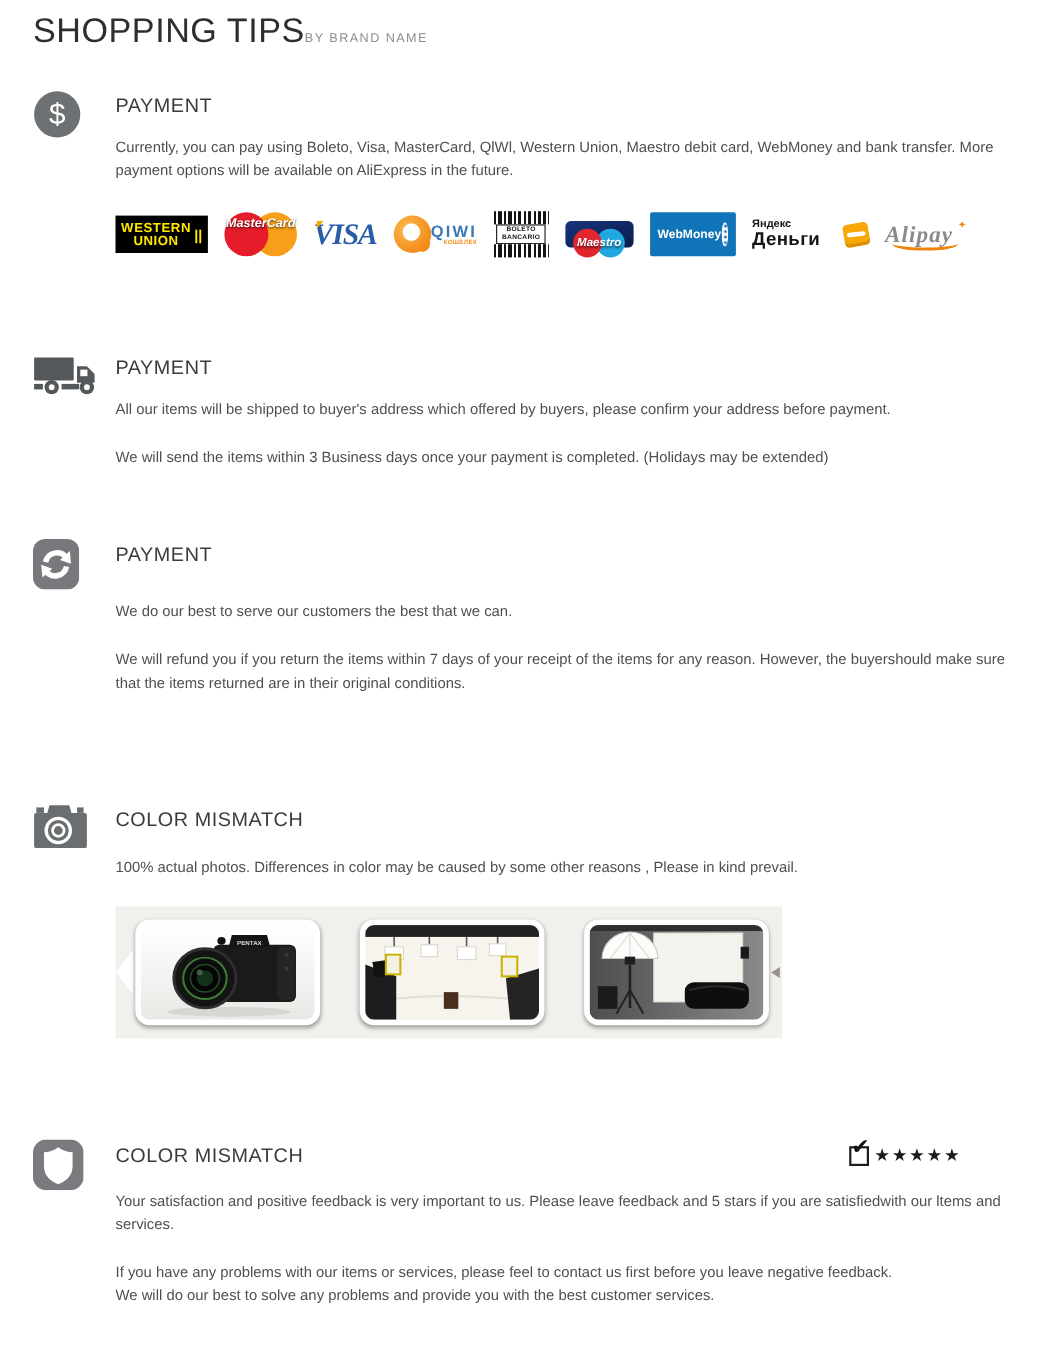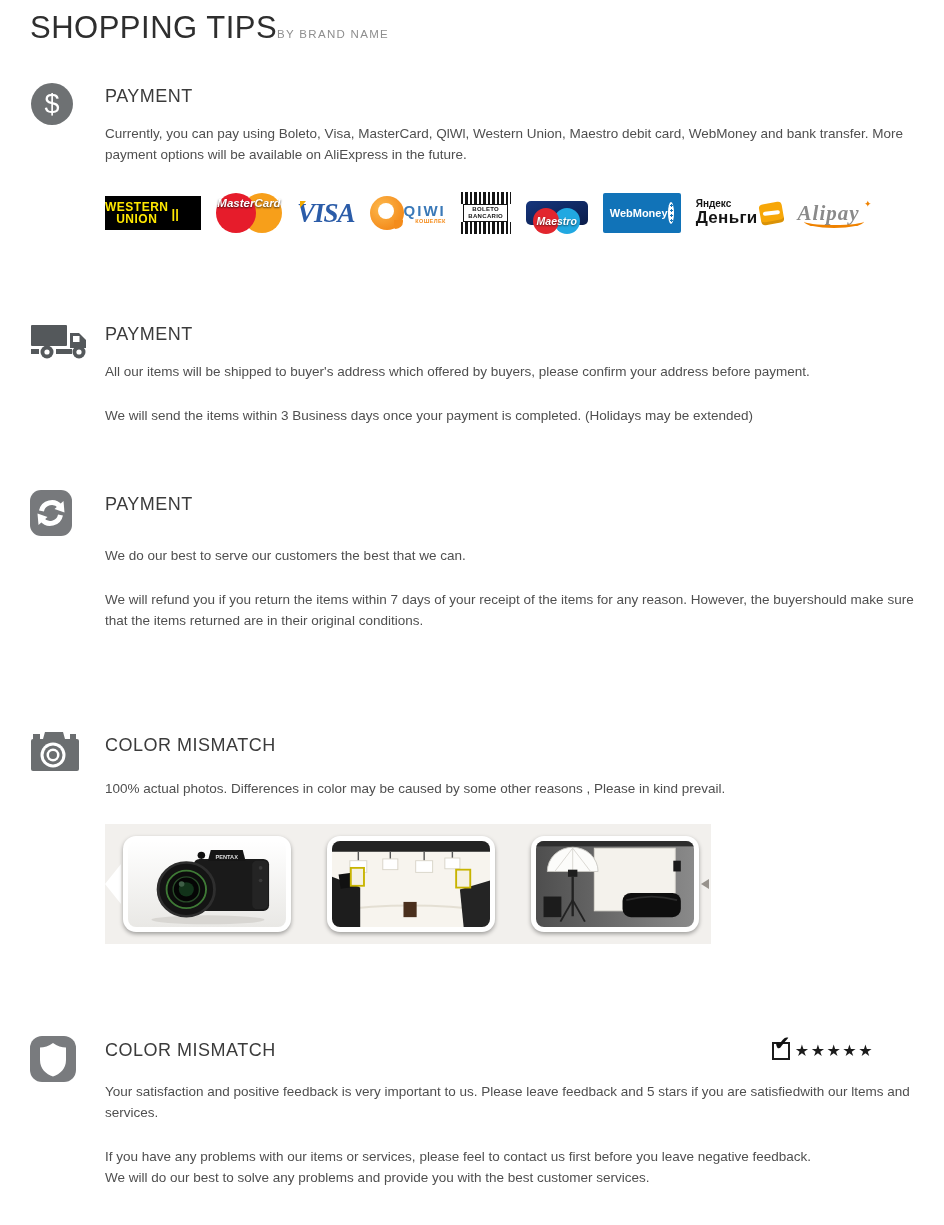--- a/index.html
+++ b/index.html
@@ -32,21 +32,21 @@
 
   
   .rating{display:flex;align-items:center;gap:5px}
   .checkbox{position:relative;width:14px;height:14px;border:2px solid #1c1c1c;background:#fff}
   .checkbox .tick{position:absolute;left:0;top:-11px;font-size:20px;color:#111;line-height:1}
   .stars{font-size:16px;color:#1b1b1b;letter-spacing:1.5px;line-height:1}
 
   
   .logos{margin-top:25px;height:46px;display:flex;align-items:center;gap:15px}
   .logo{flex:none;display:flex;align-items:center}
-  .wu{width:96px;height:34px;background:#000;color:#ffe800;justify-content:flex-start;gap:3px}
+  .wu{width:84px;height:34px;background:#000;color:#ffe800;justify-content:center;gap:3px}
   .wu .wu-lines{text-align:center;font-weight:bold;font-size:12px;line-height:12px;letter-spacing:.5px}
   .wu .bars{font-weight:bold;font-size:13px;color:#ffe800}
   .mc{position:relative;width:66px;height:42px}
   .mc .c{position:absolute;top:1px;width:40px;height:40px;border-radius:50%}
   .mc .org{left:26px;background:#f79f1a}
   .mc .red{left:0;background:#e61c2b}
   .mc .mclabel{position:absolute;z-index:3;left:0;right:0;top:5px;text-align:center;color:#fff;font-style:italic;font-weight:bold;font-size:11.5px;text-shadow:0 1px 2px rgba(0,0,0,.75)}
   .visa{position:relative;font-family:"Liberation Serif",serif;font-size:27px;font-weight:bold;font-style:italic;color:#2b5ca8;letter-spacing:-1px;line-height:1}
   .visa::before{content:"";position:absolute;left:3px;top:1px;width:0;height:0;border-left:6px solid #f2a900;border-bottom:7px solid transparent}
   .qiwi{gap:0}
@@ -60,21 +60,21 @@
   .bc{width:100%;height:12px;background:repeating-linear-gradient(90deg,#141414 0 2px,#fff 2px 4px,#141414 4px 7px,#fff 7px 9px)}
   .blabel{border:1.5px solid #141414;font-size:6px;font-weight:bold;color:#141414;text-align:center;line-height:7px;padding:1px 2px;letter-spacing:.3px;width:45px;box-sizing:border-box;background:#fff}
   .maestro{width:62px;height:24px;border-radius:5px;background:linear-gradient(160deg,#16357c,#0a1c4a);position:relative}
   .maestro .c{position:absolute;top:7px;width:26px;height:26px;border-radius:50%}
   .maestro .blue2{left:28px;background:#21a8e1}
   .maestro .red2{left:7px;background:#e2262e}
   .maestro .mlabel{position:absolute;z-index:2;left:0;right:0;top:14px;text-align:center;color:#fff;font-style:italic;font-weight:bold;font-size:10.5px;text-shadow:0 1px 2px rgba(0,0,0,.6)}
   .wm{width:78px;height:40px;background:#1173b8;padding:0 7px;justify-content:space-between;border-radius:2px;box-sizing:border-box;display:flex}
   .wmlabel{color:#fff;font-size:11px;font-weight:bold}
   .globe{width:22px;height:22px;border-radius:50%;background-color:#fff;background-image:radial-gradient(#1173b8 1.2px,transparent 1.4px);background-size:5px 5px;background-position:1px 1px}
-  .ym{gap:2px;}
+  .ym{gap:21px;}
   .ymtext{display:flex;flex-direction:column;line-height:1.05}
   .ymtop{font-size:10px;font-weight:bold;color:#151515}
   .ymbot{font-size:17px;font-weight:bold;color:#151515;letter-spacing:.3px}
   .wallet{width:23px;height:21px;background:#f7a708;border-radius:4px;transform:rotate(-10deg);position:relative;box-shadow:inset 0 -3px 0 rgba(0,0,0,.12)}
   .wallet::after{content:"";position:absolute;left:3px;top:8px;right:3px;height:4px;background:#fff;border-radius:2px;transform:rotate(4deg)}
   .ali{position:relative;padding-right:8px}
   .alitext{font-family:"Liberation Serif",serif;font-style:italic;font-weight:bold;font-size:21px;color:#8a8a8a;letter-spacing:1px;line-height:1}
   .aliswoosh{position:absolute;left:6px;right:4px;bottom:-4px;height:10px;border-bottom:3px solid #ef8200;border-radius:0 0 50% 50%}
   .alispark{position:absolute;right:-4px;top:-4px;color:#ef8200;font-size:9px}
 

